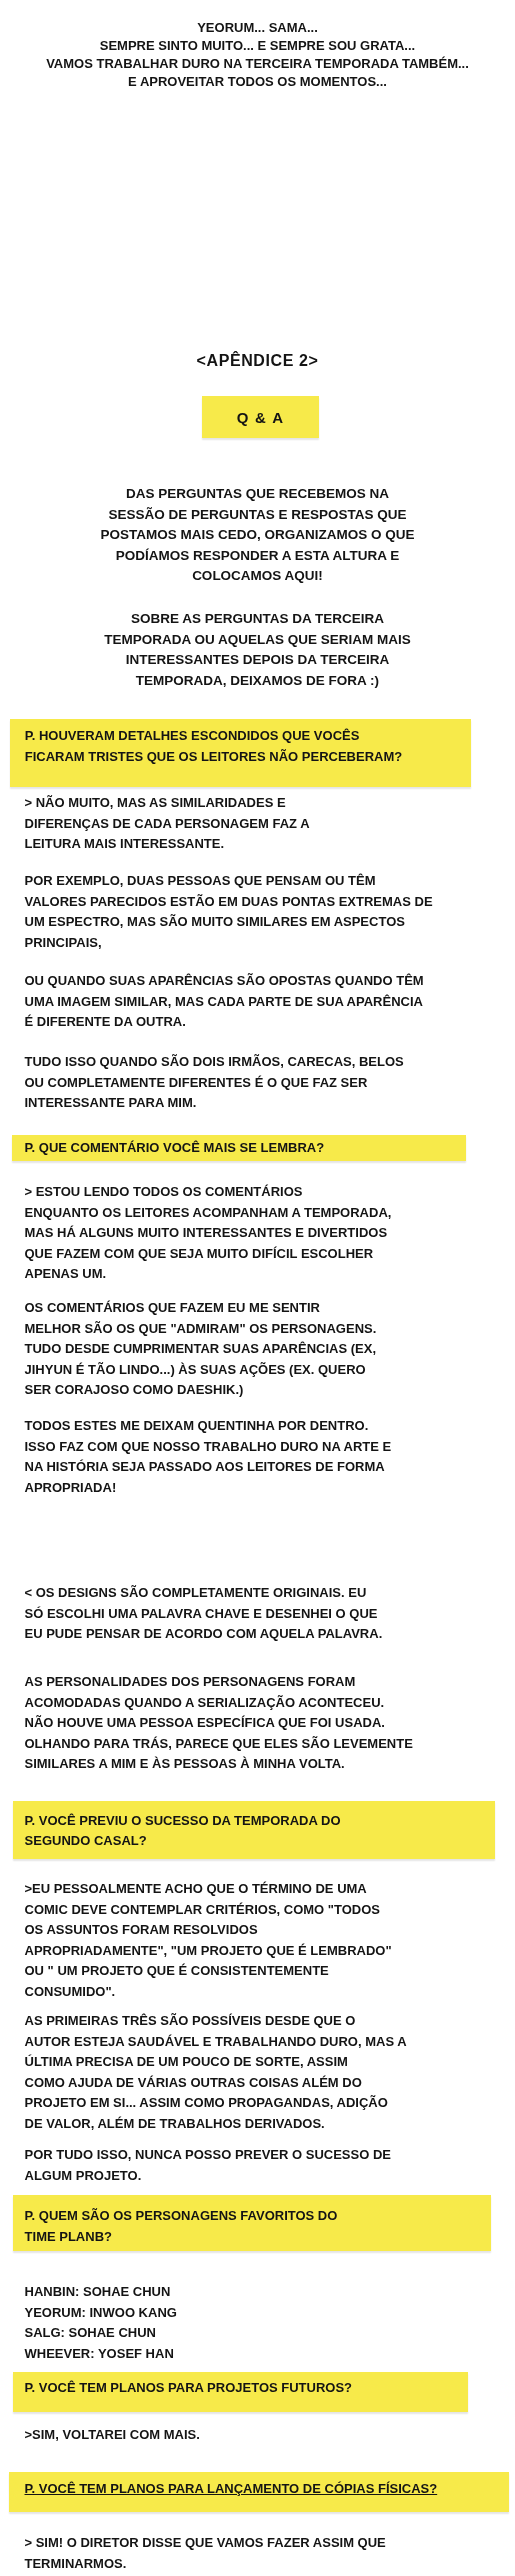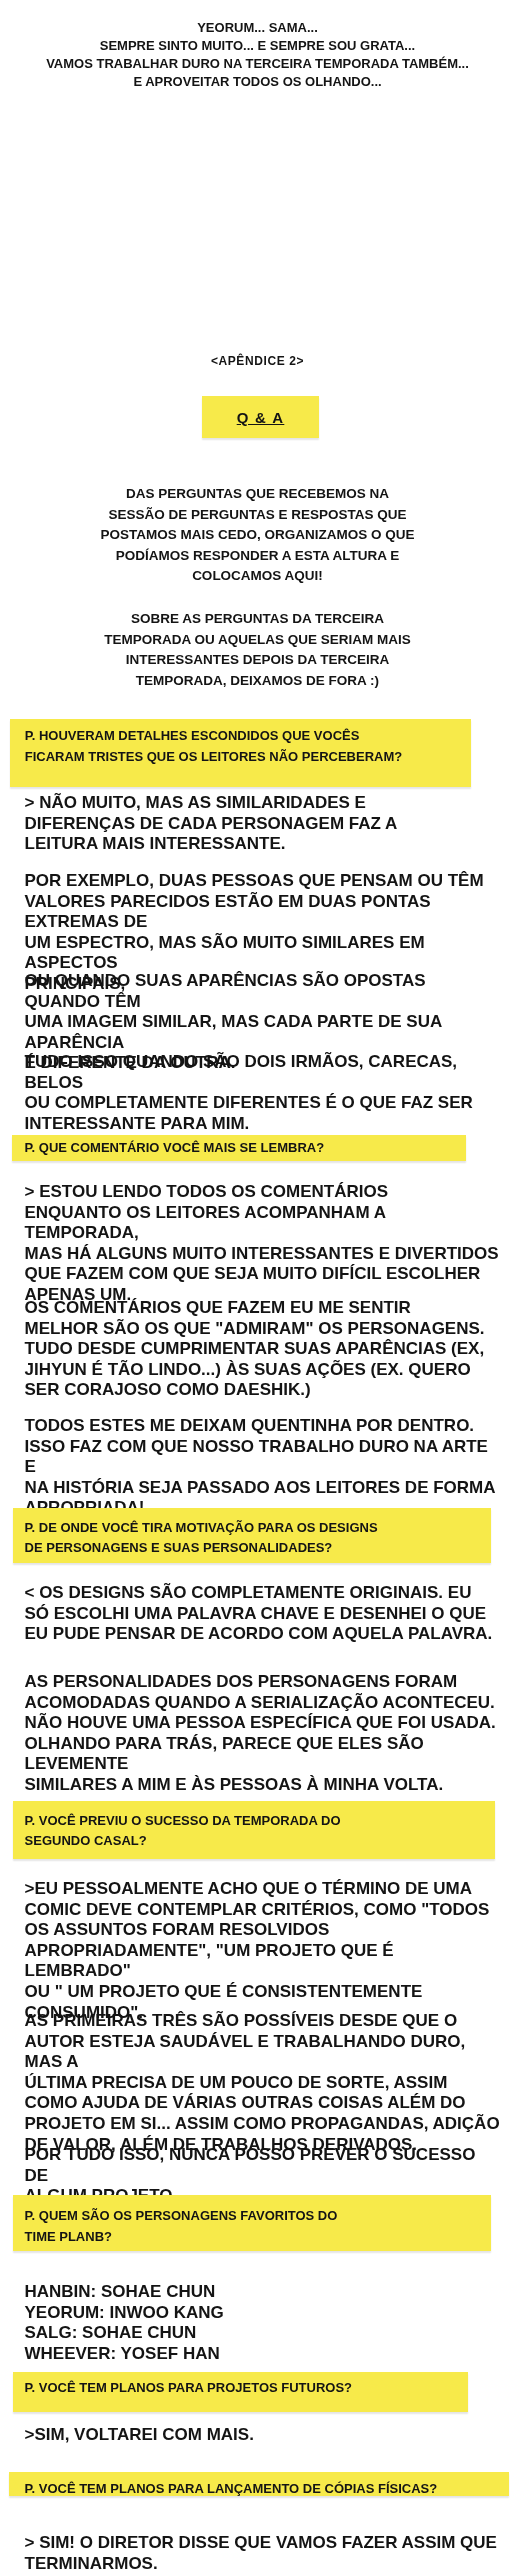--- a/index.html
+++ b/index.html
@@ -16,65 +16,64 @@
     overflow: hidden;
   }
   .txt { white-space: pre-line; }
   .abs { position: absolute; }
   .center-block {
     left: 0;
     width: 515px;
     text-align: center;
   }
   .mono       { top: 18.7px;  font-size: 13px; line-height: 18px; }
-  .apx-title  { top: 352px; font-size: 12px; line-height: 18px; letter-spacing: 0.6px; }
+  .apx-title  { top: 352px; font-size: 16px; line-height: 18px; letter-spacing: 0.6px; }
   .qa-badge {
     left: 202px; top: 396px; width: 117px; height: 42px;
     display: flex; align-items: center; justify-content: center;
     font-size: 15px; letter-spacing: 1.3px;
     box-shadow: 0 1.9px 1.3px rgba(0,0,0,0.10);
-    text-decoration: underline;
   }
   .intro-p1 { top: 484px; font-size: 13.5px; line-height: 20.6px; }
   .intro-p2 { top: 609px; font-size: 13.5px; line-height: 20.6px; }
   .yellow { background: #f7ea4a; }
   .qbox {
     position: absolute;
     font-size: 13px; line-height: 20.6px;
     box-shadow: 0 1.9px 1.3px rgba(0,0,0,0.10);
   }
   .q1 { left: 9.7px; top: 719px; width: 461px; height: 68px; padding: 7px 3.9px 0 15px; }
   .q2 { left: 11.6px; top: 1135px; width: 454px; height: 26px; padding: 2.6px 3.9px 0 13px; }
   .q3 { left: 13px; top: 1508px; width: 478px; height: 55px; padding: 9.7px 3.9px 0 11.6px; }
   .q4 { left: 13px; top: 1801px; width: 482px; height: 58px; padding: 9.7px 3.9px 0 11.6px; }
   .q5 { left: 13px; top: 2195px; width: 478px; height: 56px; padding: 11px 3.9px 0 11.6px; }
   .q6 { left: 13px; top: 2372px; width: 455px; height: 40px; padding: 6.4px 3.9px 0 11.6px; }
-  .q7 { left: 9px; top: 2472px; width: 500px; height: 24px; padding: 7px 3.9px 0 15.5px; }
+  .q7 { left: 9px; top: 2472px; width: 500px; height: 40px; padding: 7px 3.9px 0 15.5px; text-decoration: underline; }
   .ans {
     position: absolute;
     left: 24.5px; width: 478px;
-    font-size: 17px; line-height: 20.6px;
+    font-size: 13px; line-height: 20.6px;
   }
   .a1p1 { top: 793px; } .a1p2 { top: 871px; } .a1p3 { top: 971px; } .a1p4 { top: 1052px; }
   .a2p1 { top: 1182px; } .a2p2 { top: 1298px; } .a2p3 { top: 1416px; }
   .a3p1 { top: 1583px; } .a3p2 { top: 1672px; }
   .a4p1 { top: 1879px; } .a4p2 { top: 2011px; } .a4p3 { top: 2145px; }
   .a5p1 { top: 2282px; }
   .a6p1 { top: 2425px; }
   .a7p1 { top: 2533px; }
 </style>
 </head>
 <body>
 
 <div class="page">
 
   <div class="abs center-block mono txt">YEORUM... SAMA...
 SEMPRE SINTO MUITO... E SEMPRE SOU GRATA...
 VAMOS TRABALHAR DURO NA TERCEIRA TEMPORADA TAMBÉM...
-E APROVEITAR TODOS OS OLHANDO...</div>
+E APROVEITAR TODOS OS MOMENTOS...</div>
 
   <div class="abs center-block apx-title txt">&lt;APÊNDICE 2&gt;</div>
 
   <div class="abs qa-badge yellow">
     <span>Q &amp; A</span>
   </div>
 
   <div class="abs center-block intro-p2 txt">SOBRE AS PERGUNTAS DA TERCEIRA
 TEMPORADA OU AQUELAS QUE SERIAM MAIS
 INTERESSANTES DEPOIS DA TERCEIRA
@@ -115,24 +114,20 @@
   <div class="ans a2p2 txt">OS COMENTÁRIOS QUE FAZEM EU ME SENTIR
 MELHOR SÃO OS QUE "ADMIRAM" OS PERSONAGENS.
 TUDO DESDE CUMPRIMENTAR SUAS APARÊNCIAS (EX,
 JIHYUN É TÃO LINDO...) ÀS SUAS AÇÕES (EX. QUERO
 SER CORAJOSO COMO DAESHIK.)</div>
   <div class="ans a2p3 txt">TODOS ESTES ME DEIXAM QUENTINHA POR DENTRO.
 ISSO FAZ COM QUE NOSSO TRABALHO DURO NA ARTE E
 NA HISTÓRIA SEJA PASSADO AOS LEITORES DE FORMA
 APROPRIADA!</div>
 
-  <div class="qbox q3 yellow">
-    <div class="txt">P. DE ONDE VOCÊ TIRA MOTIVAÇÃO PARA OS DESIGNS
-DE PERSONAGENS E SUAS PERSONALIDADES?</div>
-  </div>
   <div class="ans a3p1 txt">&lt; OS DESIGNS SÃO COMPLETAMENTE ORIGINAIS. EU
 SÓ ESCOLHI UMA PALAVRA CHAVE E DESENHEI O QUE
 EU PUDE PENSAR DE ACORDO COM AQUELA PALAVRA.</div>
   <div class="ans a3p2 txt">AS PERSONALIDADES DOS PERSONAGENS FORAM
 ACOMODADAS QUANDO A SERIALIZAÇÃO ACONTECEU.
 NÃO HOUVE UMA PESSOA ESPECÍFICA QUE FOI USADA.
 OLHANDO PARA TRÁS, PARECE QUE ELES SÃO LEVEMENTE
 SIMILARES A MIM E ÀS PESSOAS À MINHA VOLTA.</div>
 
   <div class="qbox q4 yellow">

